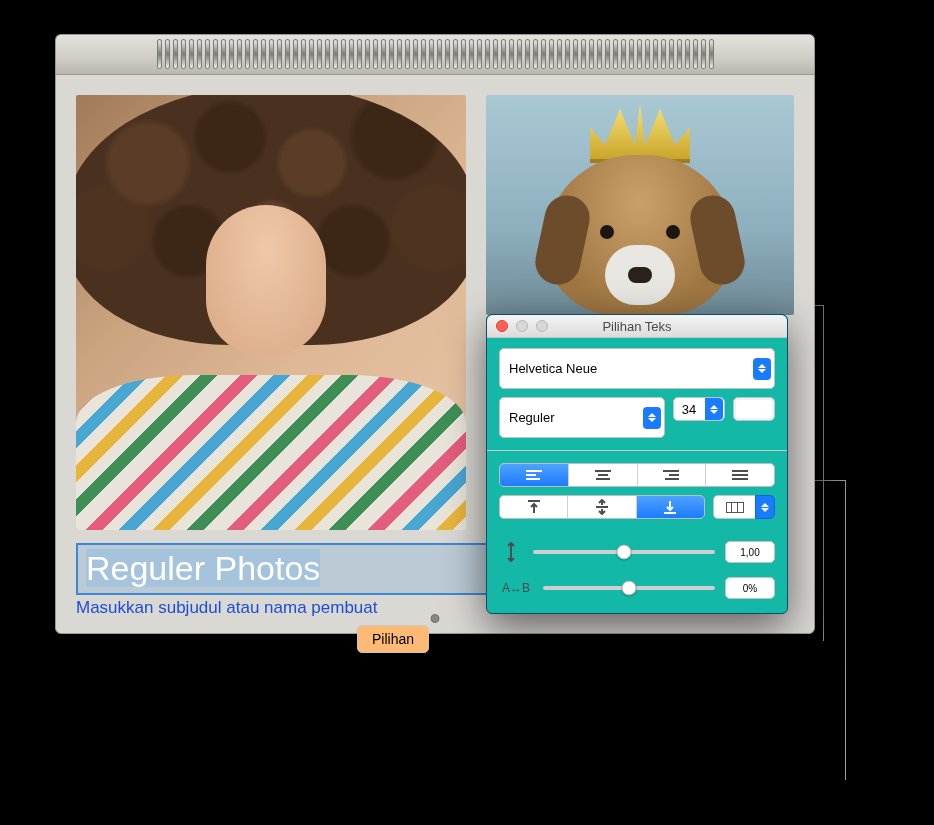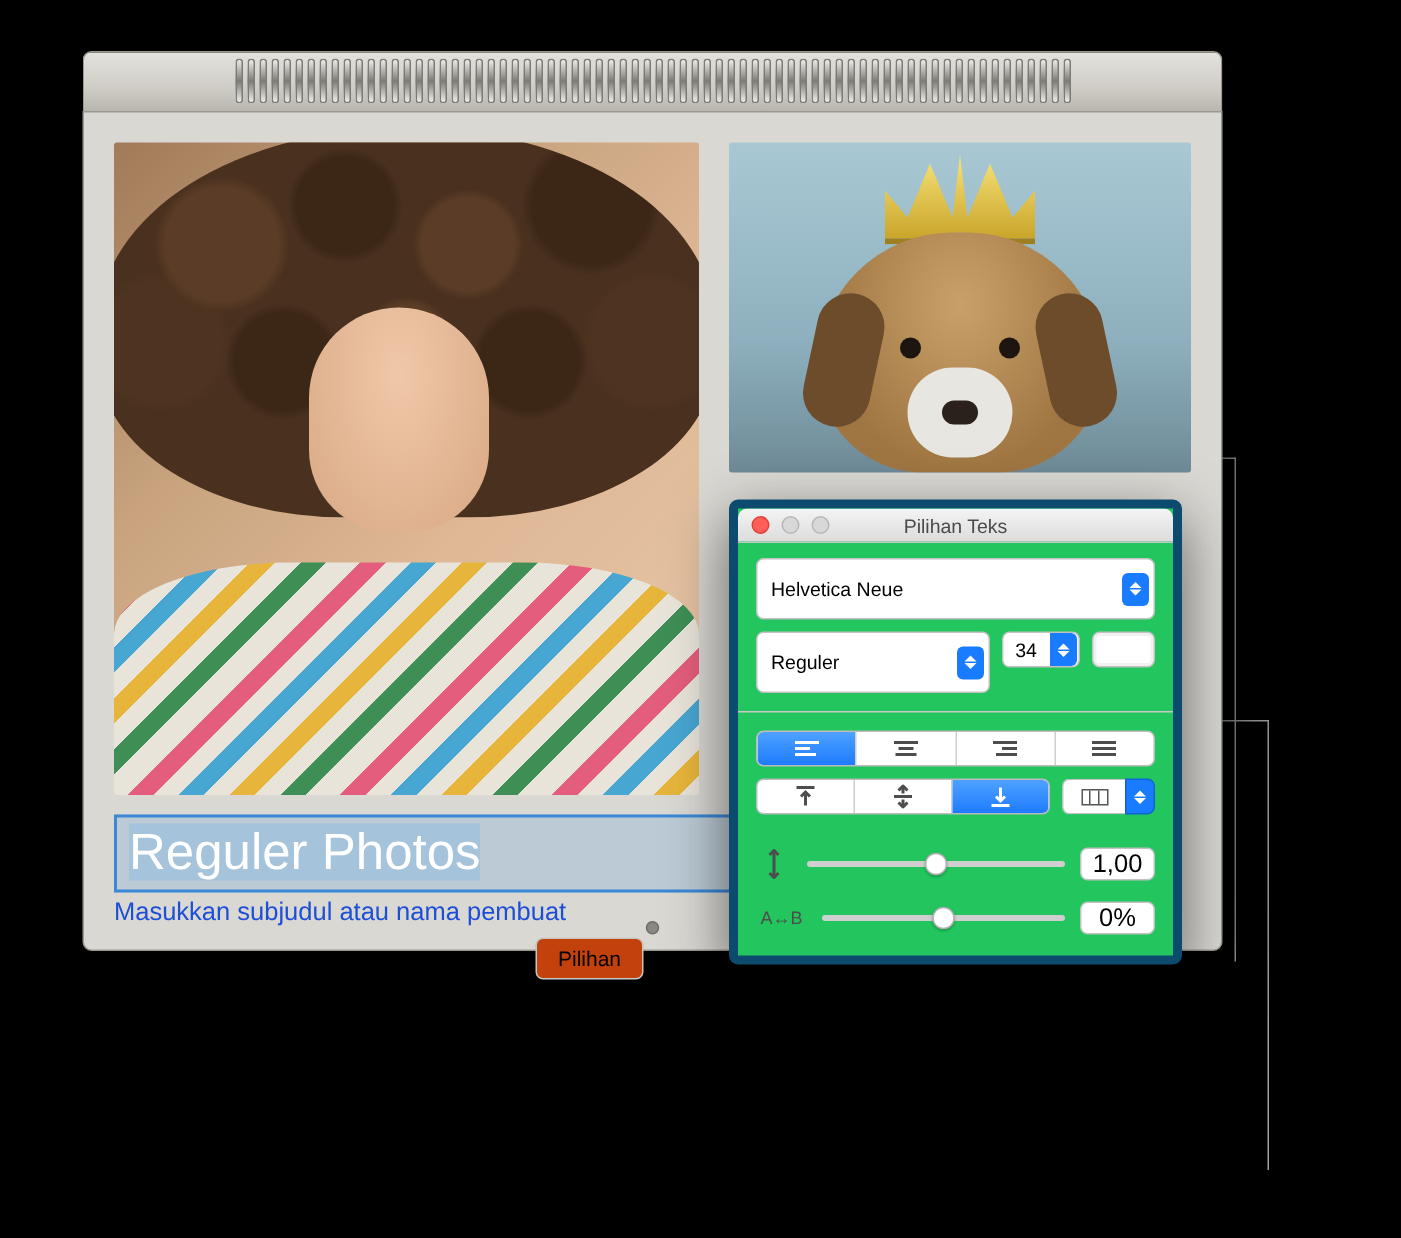--- a/index.html
+++ b/index.html
@@ -139,37 +139,37 @@
   }
   .page-dot {
     position:absolute; bottom:10px; left:50%; transform:translateX(-50%);
     width:9px; height:9px; border-radius:50%;
     background:#8a8881; border:1px solid #6e6d66;
   }
 
   .opts-button {
     position:absolute; left:357px; top:625px;
     padding:5px 14px; font-size:14px;
-    background:#c2410c; border:1px solid #c8c7c3; border-radius:5px;
+    background:#fdba74; border:1px solid #c8c7c3; border-radius:5px;
     box-shadow: 0 1px 1px rgba(0,0,0,.08);
   }
 
   
   .lead { position:absolute; background:#9e9e9e; }
   .lead.h1 { top:305px; left:790px; width:34px; height:1px; }
   .lead.v1 { top:305px; left:823px; width:1px; height:336px; }
   .lead.h2 { top:480px; left:790px; width:56px; height:1px; }
   .lead.v2 { top:480px; left:845px; width:1px; height:300px; }
 
   
   .panel {
-    position:absolute; left:486px; top:333px;
+    position:absolute; left:486px; top:314px;
     width:302px;
-    background:#22c55e;
-    border:6px solid #0c4a6e;
+    background:#14b8a6;
+    border:1px solid #0c4a6e;
     border-radius:6px;
     box-shadow: 0 14px 40px rgba(0,0,0,.55);
     font-size:13px;
   }
   .panel-titlebar {
     height:23px;
     background: linear-gradient(#f4f4f4, #dcdcdc);
     border-bottom:1px solid #c5c5c5;
     border-radius:6px 6px 0 0;
     display:flex; align-items:center;
@@ -293,21 +293,21 @@
   .slider .thumb {
     position:absolute; top:50%; transform:translate(-50%,-50%);
     width:15px; height:15px;
     background:#fff; border:1px solid #b0b0b0; border-radius:50%;
     box-shadow: 0 1px 2px rgba(0,0,0,.25);
   }
   .slider-val {
     width:50px; height:22px;
     background:#fff; border:1px solid #c2c2c2; border-radius:5px;
     display:flex; align-items:center; justify-content:center;
-    font-size:17px;
+    font-size:10px;
   }
 
   svg { display:block; }
 </style>
 </head>
 <body>
 
 <div class="lead h1"></div>
 <div class="lead v1"></div>
 <div class="lead h2"></div>

